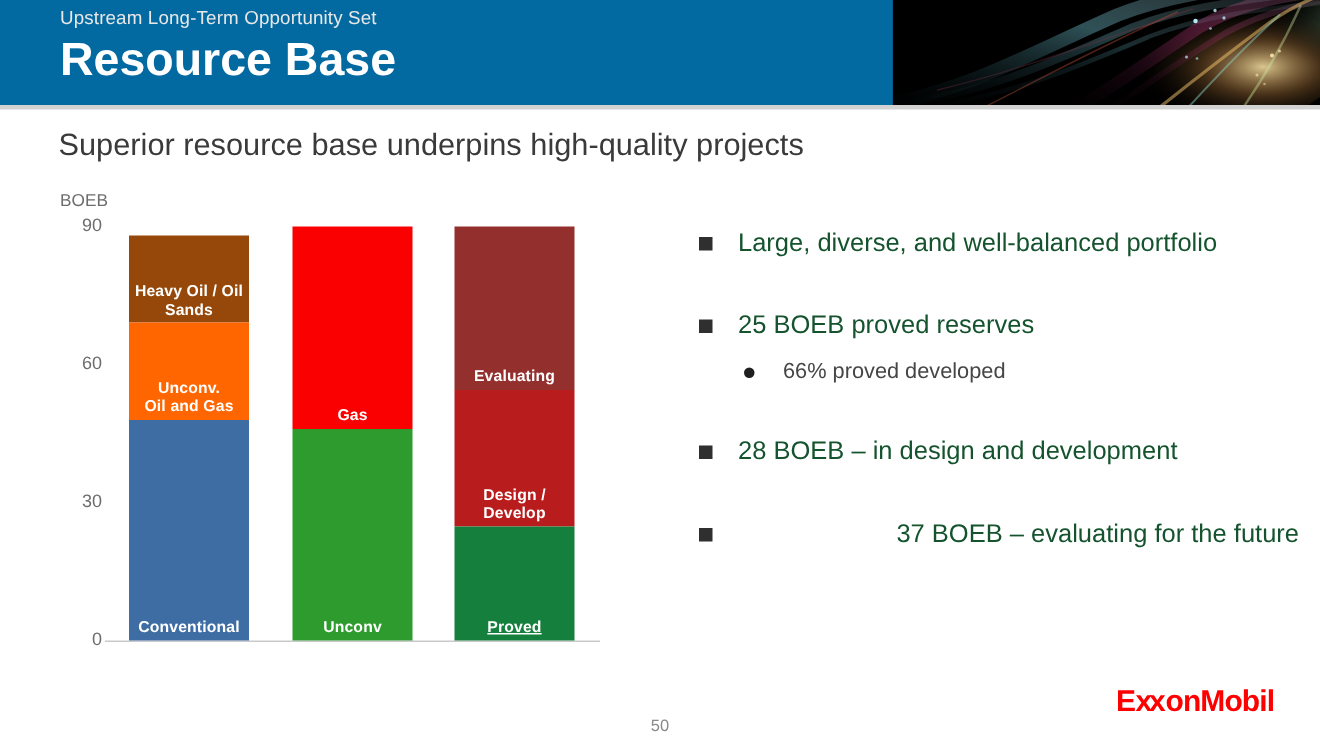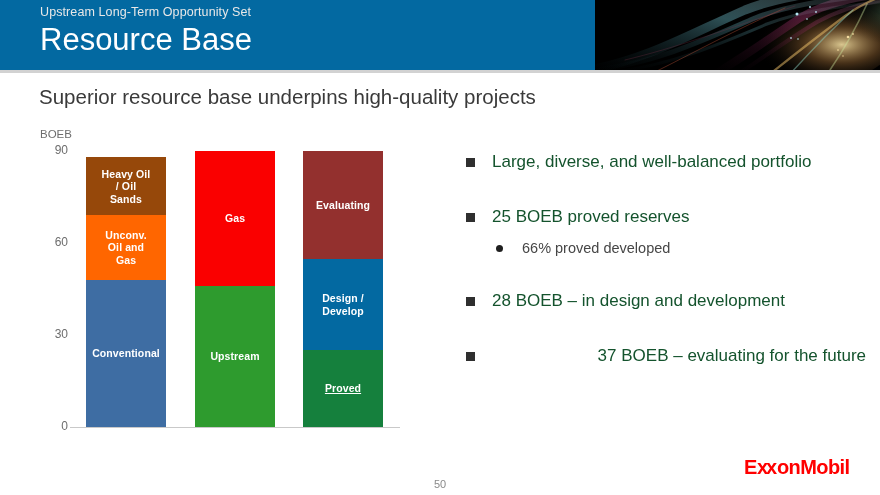--- a/index.html
+++ b/index.html
@@ -20,21 +20,21 @@
   #header-art {
     position:absolute; right:0; top:0; width:285px; height:70px;
     overflow:hidden;
   }
   #header-text { position:absolute; left:40px; top:4px; }
   #eyebrow {
     font-size:12.5px; color:#e8e8e8; letter-spacing:.1px;
     line-height:16px; font-weight:400;
   }
   #maintitle {
-    font-size:31px; color:#ffffff; font-weight:400;
+    font-size:31px; color:#ffffff; font-weight:700;
     line-height:38px; letter-spacing:0px; margin-top:1px;
   }
   #header-rule {
     position:absolute; left:0; top:70px; width:880px; height:3px;
     background:#d2d2d2;
   }
 
   
   #subtitle {
     position:absolute; left:39px; top:85px;
@@ -55,24 +55,24 @@
   #yticks { position:absolute; left:28px; top:0; width:40px; height:397px; }
   #baseline {
     position:absolute; left:70px; top:427px; width:330px; height:1px;
     background:#c9c9c9;
   }
   .bar {
     position:absolute; bottom:68px; width:80px;
     display:flex; flex-direction:column;
   }
   .seg {
-    display:flex; align-items:center; justify-content:center;
+    display:flex; align-items:flex-end; justify-content:center;
     text-align:center; color:#ffffff;
     font-size:10.5px; font-weight:700; line-height:12.5px;
-    letter-spacing:.1px; box-sizing:border-box; padding:14px;
+    letter-spacing:.1px; box-sizing:border-box; padding:2px;
   }
 
   
   #bullets { position:absolute; left:466px; top:150px; width:400px; }
   .b1 { position:relative; padding-left:26px; margin-bottom:31px; }
   .b1:last-child { margin-bottom:0;text-align:right; }
   .b1 > .sqmark {
     position:absolute; left:0; top:8px;
     width:9px; height:9px; background:#2f2f2f;
   }
@@ -181,28 +181,28 @@
       </div>
       <div class="seg" style="height: 147.2px; background: rgb(62, 109, 163);">
         <span style="white-space: pre-line;">Conventional</span>
       </div>
     </div>
     <div class="bar" style="left: 195px; height: 276px;">
       <div class="seg" style="height: 134.933px; background: rgb(250, 0, 0);">
         <span style="white-space: pre-line;">Gas</span>
       </div>
       <div class="seg" style="height: 141.067px; background: rgb(46, 155, 46);">
-        <span style="white-space: pre-line;">Upstream</span>
+        <span style="white-space: pre-line;">Unconv</span>
       </div>
     </div>
     <div class="bar" style="left: 303px; height: 276px;">
       <div class="seg" style="height: 113.467px; background: rgb(147, 48, 46);">
         <span style="white-space: pre-line;">Evaluating</span>
       </div>
-      <div class="seg" style="height: 95px; background: #0369a1;">
+      <div class="seg" style="height: 95px; background: #b91c1c;">
         <span style="white-space: pre-line;">Design /
 Develop</span>
       </div>
       <div class="seg" style="height: 79.7333px; background: #15803d; text-decoration: underline;">
         <span style="white-space: pre-line;">Proved</span>
       </div>
     </div>
   </div>
 
 <div id="bullets">

